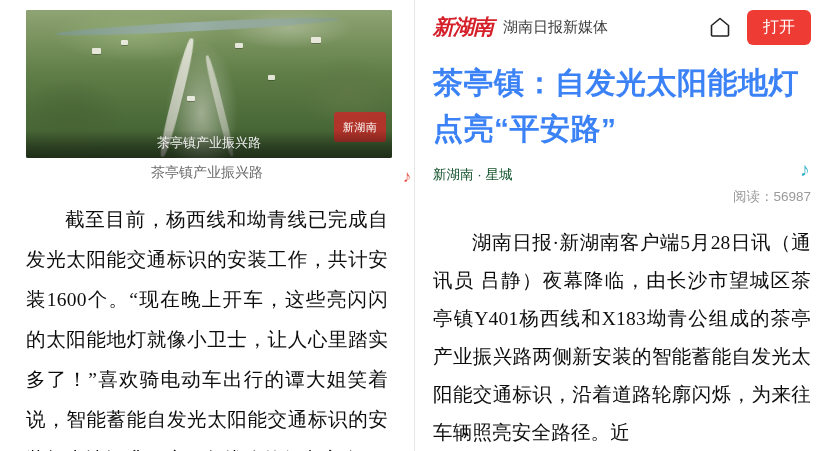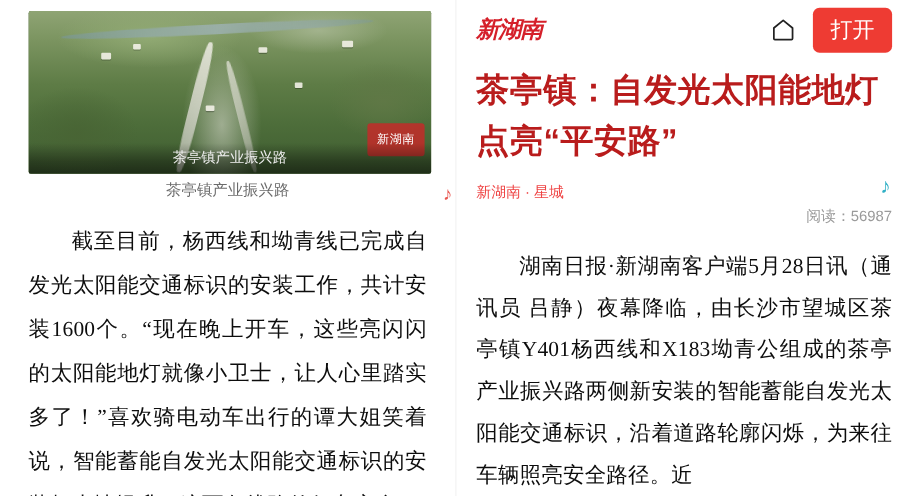--- a/index.html
+++ b/index.html
@@ -189,44 +189,44 @@
     width: 30px;
     height: 30px;
     margin-right: 12px;
     display: flex;
     align-items: center;
     justify-content: center;
   }
   .open-btn {
     background: #ee3b33;
     color: #ffffff;
-    font-size: 20px;
+    font-size: 16px;
     border: none;
     border-radius: 6px;
     padding: 7px 16px;
     cursor: pointer;
     font-family: "Liberation Sans", sans-serif;
   }
   .headline {
     margin: 14px 18px 0 18px;
     font-family: "Liberation Sans", sans-serif;
     font-weight: bold;
     font-size: 30px;
     line-height: 46px;
-    color: #b91c1c;
+    color: #3b82f6;
     letter-spacing: 0.5px;
   }
   .meta {
     margin: 12px 18px 0 18px;
     display: flex;
     align-items: flex-start;
   }
   .meta-left {
     font-size: 13.5px;
-    color: #ef4444;
+    color: #14532d;
     line-height: 22px;
   }
   .meta-right {
     margin-left: auto;
     font-size: 13.5px;
     color: #9a9a9a;
     line-height: 22px;
     padding-top: 22px;
     white-space: nowrap;
   }
@@ -280,20 +280,21 @@
 
     <div class="note-left">♪</div>
   </div>
 
   <div class="divider"></div>
 
   <div class="right-col">
 
     <div class="topbar">
       <div class="brand-logo">新湖南</div>
+      <div class="brand-sub">湖南日报新媒体</div>
       <div class="topbar-spacer"></div>
       <div class="home-icon">
         <svg width="24" height="24" viewBox="0 0 24 24" fill="none" stroke="#222" stroke-width="1.6" stroke-linejoin="round" stroke-linecap="round">
           <path d="M3.5 10.5 L12 3.5 L20.5 10.5 V20 a1 1 0 0 1 -1 1 H4.5 a1 1 0 0 1 -1 -1 Z"></path>
         </svg>
       </div>
       <button class="open-btn">打开</button>
     </div>
 
     <div class="headline">茶亭镇：自发光太阳能地灯点亮“平安路”</div>

